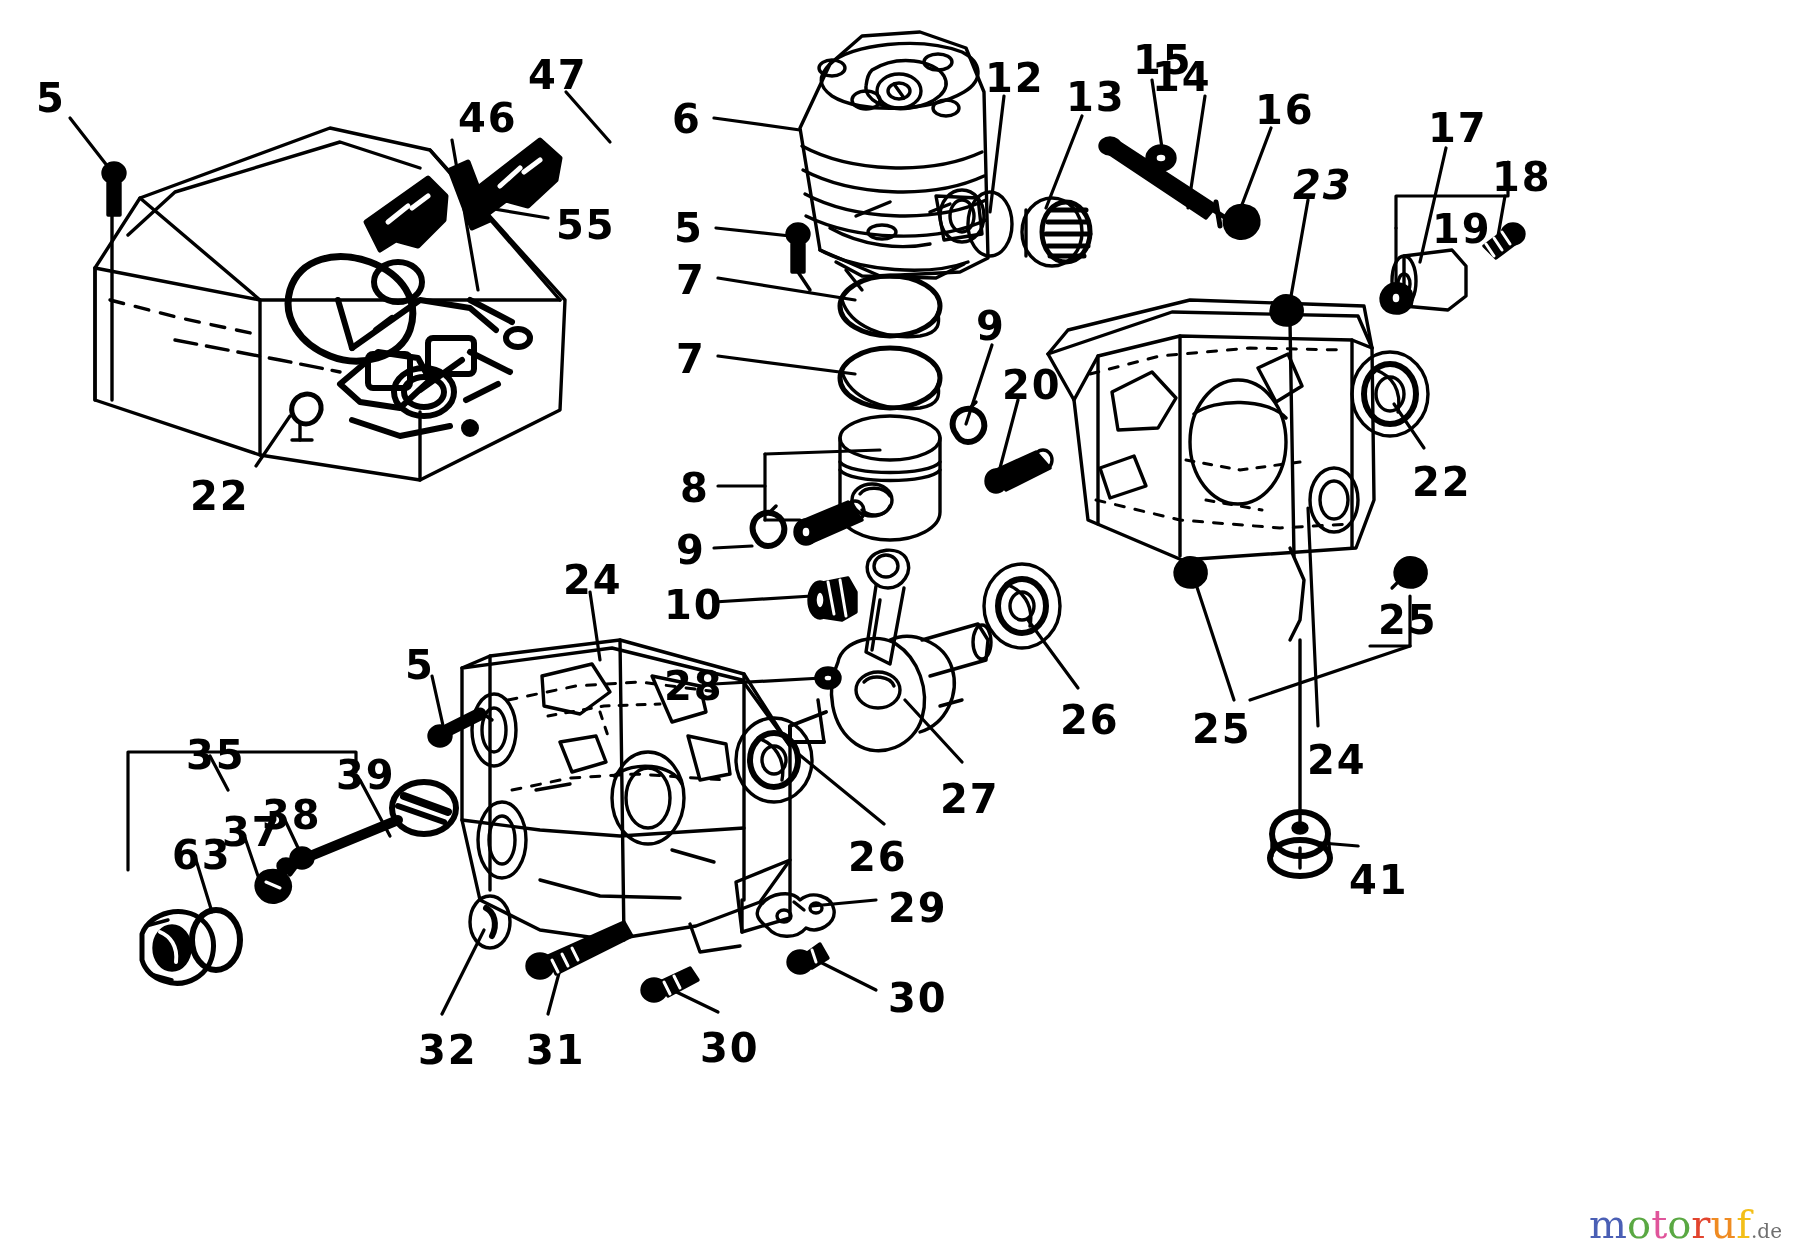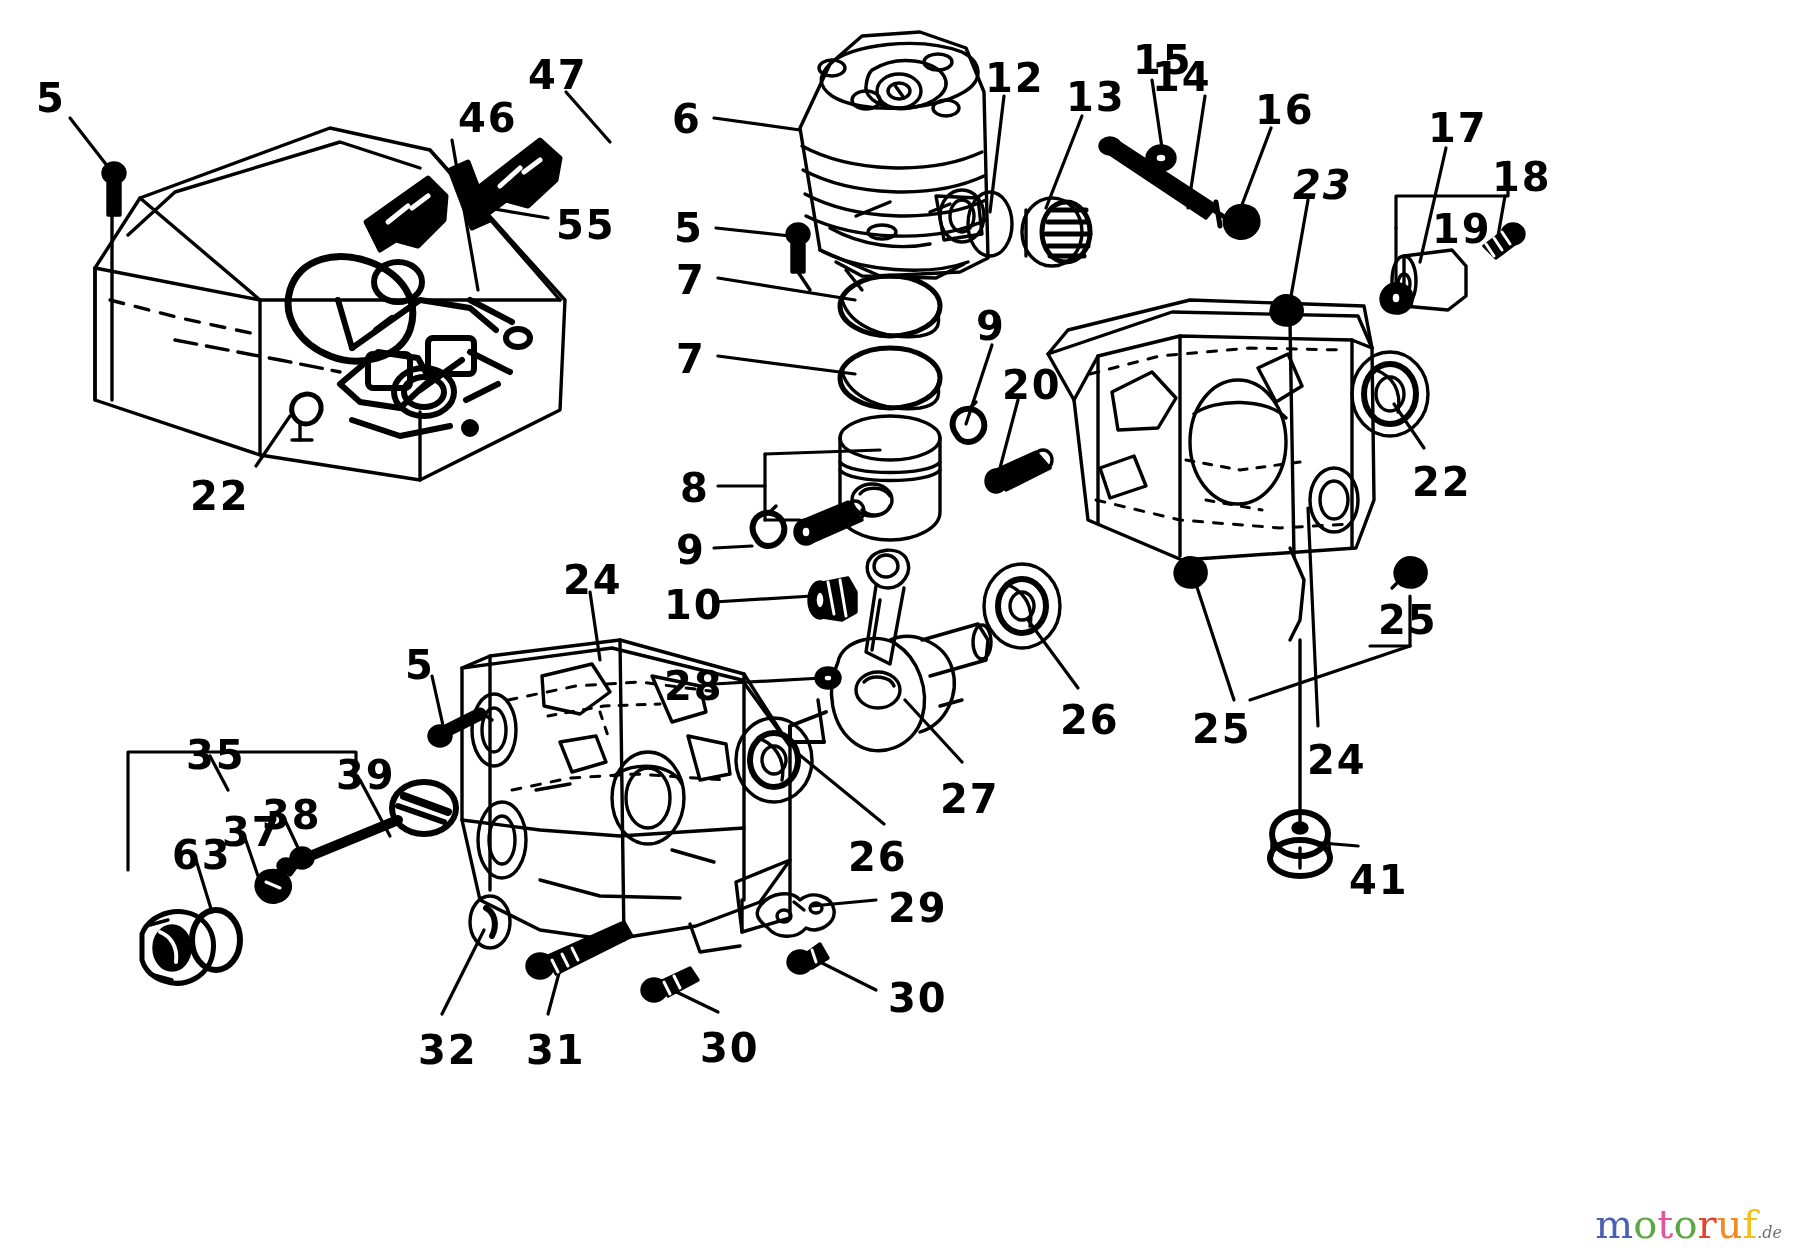--- a/index.html
+++ b/index.html
@@ -40,24 +40,23 @@
     right: 18px;
     bottom: 10px;
     font-family: "DejaVu Serif", serif;
     font-size: 40px;
     line-height: 1;
     white-space: nowrap;
     user-select: none;
   }
   #watermark .wm-l { font-weight: 400; }
   #watermark .wm-tld {
-    font-size: 16px;
+    font-size: 20px;
     color: #6f6f6f;
     vertical-align: baseline;
-    font-style: italic;
   }
 </style>
 </head>
 <body>
 
 <div id="page">
 
   <svg id="diagram-svg" viewBox="0 0 1800 1254" xmlns="http://www.w3.org/2000/svg">
     <g fill="none" stroke="#000" stroke-width="3.4" stroke-linecap="round" stroke-linejoin="round">
 

